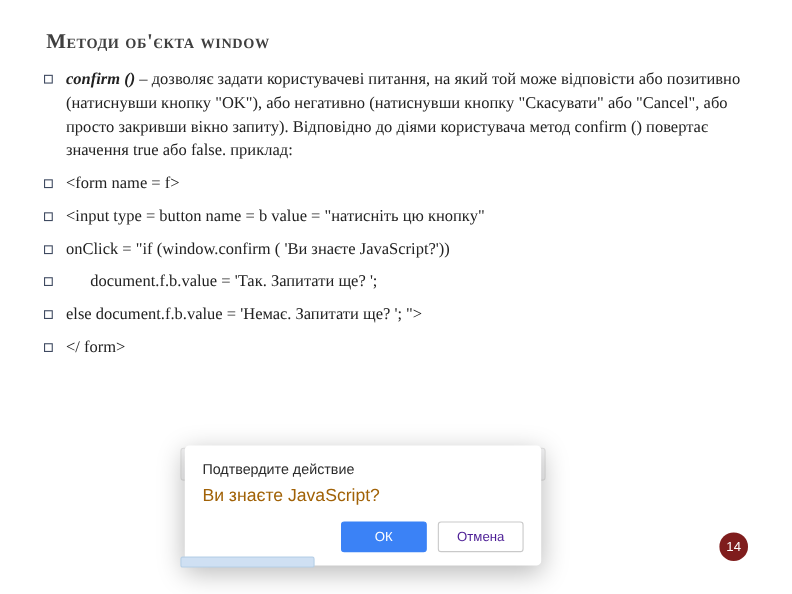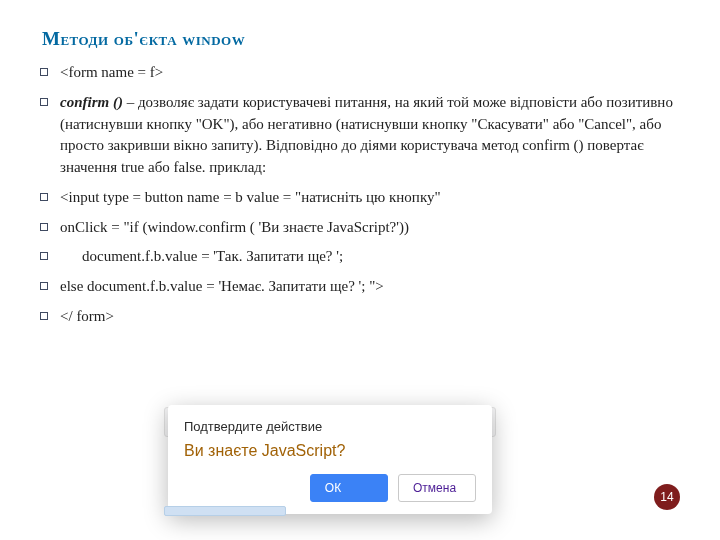--- a/index.html
+++ b/index.html
@@ -10,21 +10,21 @@
     font-family: Georgia, 'Times New Roman', serif;
     font-size: 15px;
     color: #222;
     position: relative;
     box-sizing: border-box;
     padding: 28px 36px 10px 36px;
   }
   .slide-title {
     font-variant: small-caps;
     letter-spacing: 0.5px;
-    color: #0369a1;
+    color: #404040;
     font-size: 19px;
     margin: 0 0 12px 6px;
   }
   ul.outer {
     list-style: none;
     margin: 0;
     padding: 0 6px 0 0;
   }
   ul.outer > li {
     position: relative;
@@ -100,21 +100,21 @@
   .dialog-buttons {
     text-align: right;
   }
   .btn {
     display: inline-block;
     min-width: 48px;
     padding: 6px 14px;
     font-size: 12px;
     border-radius: 3px;
     margin-left: 6px;
-    text-align: left;
+    text-align: center;
     cursor: pointer;
     font-family: Arial, sans-serif;
   }
   .btn-ok {
     background: #3b82f6;
     color: #fff;
     border: 1px solid #3b82f6;
   }
   .btn-cancel {
     background: #fff;
@@ -137,24 +137,24 @@
     align-items: center;
     justify-content: center;
   }
 </style>
 </head>
 <body>
 
 <h2 class="slide-title">Методи об'єкта window</h2>
 
 <ul class="outer">
-  <li><span>&lt;form name = f&gt;</span></li>
   <li>
     <span class="kw">confirm ()</span><span> – дозволяє задати користувачеві питання, на який той може відповісти або позитивно (натиснувши кнопку "OK"), або негативно (натиснувши кнопку "Скасувати" або "Cancel", або просто закривши вікно запиту). Відповідно до діями користувача метод confirm () повертає значення true або false. приклад:</span>
   </li>
+  <li><span>&lt;form name = f&gt;</span></li>
   <li><span>&lt;input type = button name = b value = "натисніть цю кнопку"</span></li>
   <li><span>onClick = "if (window.confirm ( 'Ви знаєте JavaScript?'))</span></li>
   <li><span class="indent">document.f.b.value = 'Так. Запитати ще? ';</span></li>
   <li><span>else document.f.b.value = 'Немає. Запитати ще? '; "&gt;</span></li>
   <li><span>&lt;/ form&gt;</span></li>
 </ul>
 
 <div class="dialog-wrap">
   <div class="browser-ghost">
     <span class="x">×</span>

